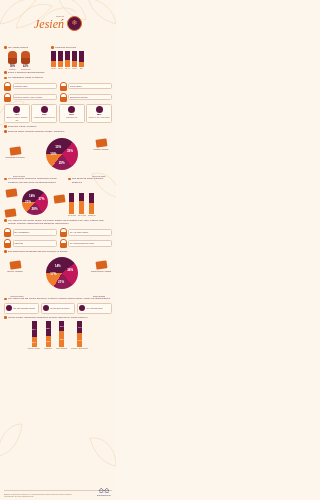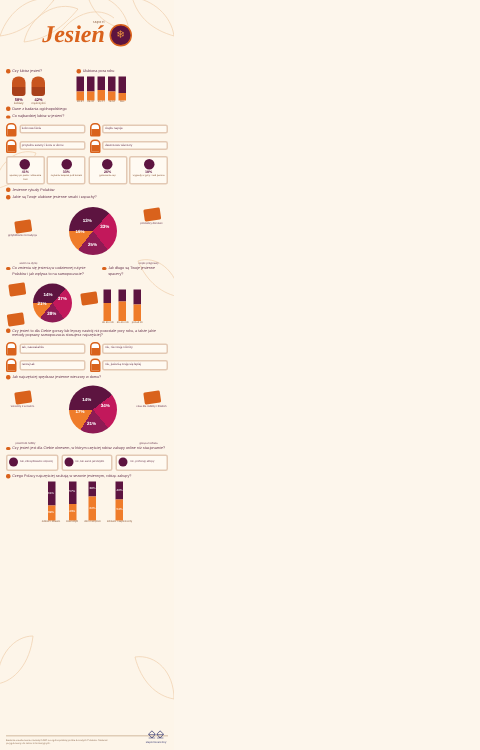--- a/index.html
+++ b/index.html
@@ -25,22 +25,22 @@
     display: flex; align-items: center; justify-content: center;
     gap: 3px;
   }
   .hdr-txt { text-align: right; }
   .hdr-kicker {
     font-size: 2.4px; letter-spacing: .3px; color: #8a5a3b;
     text-transform: lowercase; line-height: 1; margin-bottom: .5px;
   }
   .hdr-title {
     font-family: "Liberation Serif", serif;
-    font-style: italic; font-weight: bold;
-    font-size: 16px; line-height: 1;
+    font-style: italic; font-weight: normal;
+    font-size: 12px; line-height: 1;
     color: #d9621c;
   }
   .hdr-badge {
     width: 15px; height: 15px; border-radius: 50%;
     background: #5d1440;
     border: 1.2px solid #d9621c;
     display: flex; align-items: center; justify-content: center;
     color: #e8903f; font-size: 7px;
   }
 

